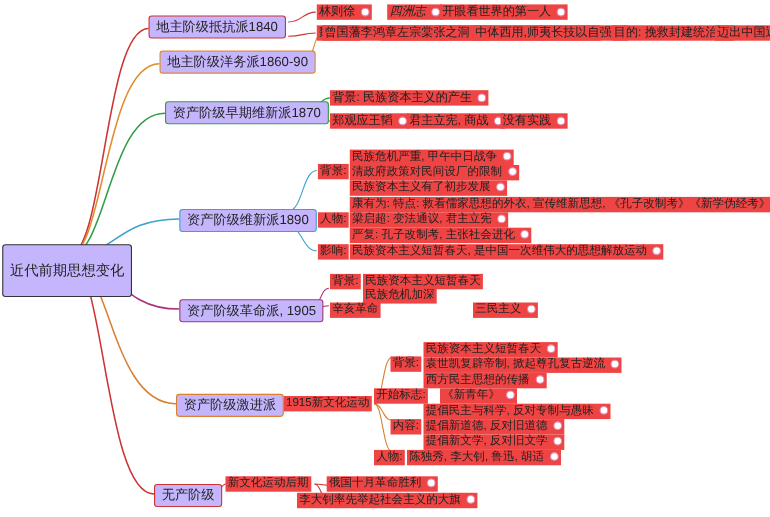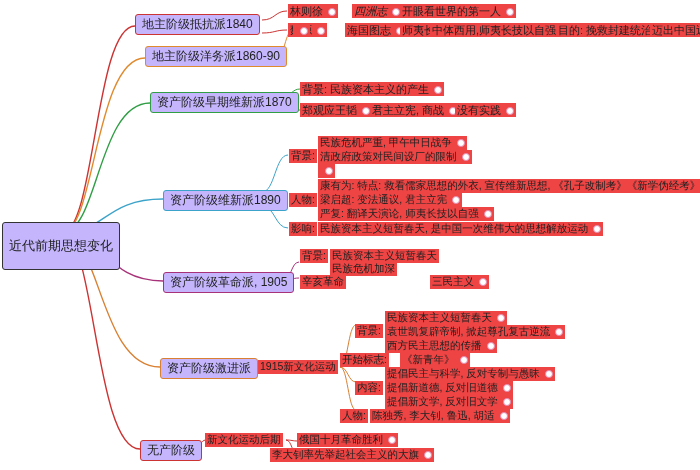--- a/index.html
+++ b/index.html
@@ -117,21 +117,21 @@
     <span>师夷长技以制夷</span><span class="dot"></span>
   </div>
   <div class="node plain lv2" style="left:490px;top:23px;">
     <span>Subtopic 1</span>
   </div>
 
   <div class="node boxed" style="left:145px;top:46px;border-color:#e08a2e;">
     <span>地主阶级洋务派1860-90</span>
   </div>
   <div class="node plain lv2" style="left:293px;top:23px;">
-    <span class="dot"></span>
+    <span>曾国藩李鸿章左宗棠张之洞</span><span class="dot"></span>
   </div>
   <div class="node plain lv2" style="left:430px;top:23px;">
     <span>中体西用,师夷长技以自强</span><span class="dot"></span>
   </div>
   <div class="node plain lv2" style="left:556px;top:23px;">
     <span>目的: 挽救封建统治</span><span class="dot"></span>
   </div>
   <div class="node plain lv2" style="left:650px;top:23px;">
     <span>迈出中国近代化第一步</span>
   </div>
@@ -158,34 +158,34 @@
   <div class="node plain lv3" style="left:289px;top:149px;">
     <span>背景:</span>
   </div>
   <div class="node plain lv3" style="left:318px;top:136px;">
     <span>民族危机严重, 甲午中日战争</span><span class="dot"></span>
   </div>
   <div class="node plain lv3" style="left:318px;top:150px;">
     <span>清政府政策对民间设厂的限制</span><span class="dot"></span>
   </div>
   <div class="node plain lv3" style="left:318px;top:164px;">
-    <span class="dot"></span>
+    <span>民族资本主义有了初步发展</span><span class="dot"></span>
   </div>
 
   <div class="node plain lv3" style="left:289px;top:193px;">
     <span>人物:</span>
   </div>
   <div class="node plain lv3" style="left:318px;top:179px;">
     <span>康有为: 特点: 救看儒家思想的外衣, 宣传维新思想, 《孔子改制考》《新学伪经考》</span>
   </div>
   <div class="node plain lv3" style="left:318px;top:193px;">
     <span>梁启超: 变法通议, 君主立宪</span><span class="dot"></span>
   </div>
   <div class="node plain lv3" style="left:318px;top:207px;">
-    <span>严复: 翻译天演论, 师夷长技以自强</span><span class="dot"></span>
+    <span>严复: 孔子改制考, 主张社会进化</span><span class="dot"></span>
   </div>
 
   <div class="node plain lv3" style="left:289px;top:222px;">
     <span>影响:</span>
   </div>
   <div class="node plain lv3" style="left:318px;top:222px;">
     <span>民族资本主义短暂春天, 是中国一次维伟大的思想解放运动</span><span class="dot"></span>
   </div>
 
   <div class="node boxed" style="left:163px;top:272px;border-color:#a83279;">

